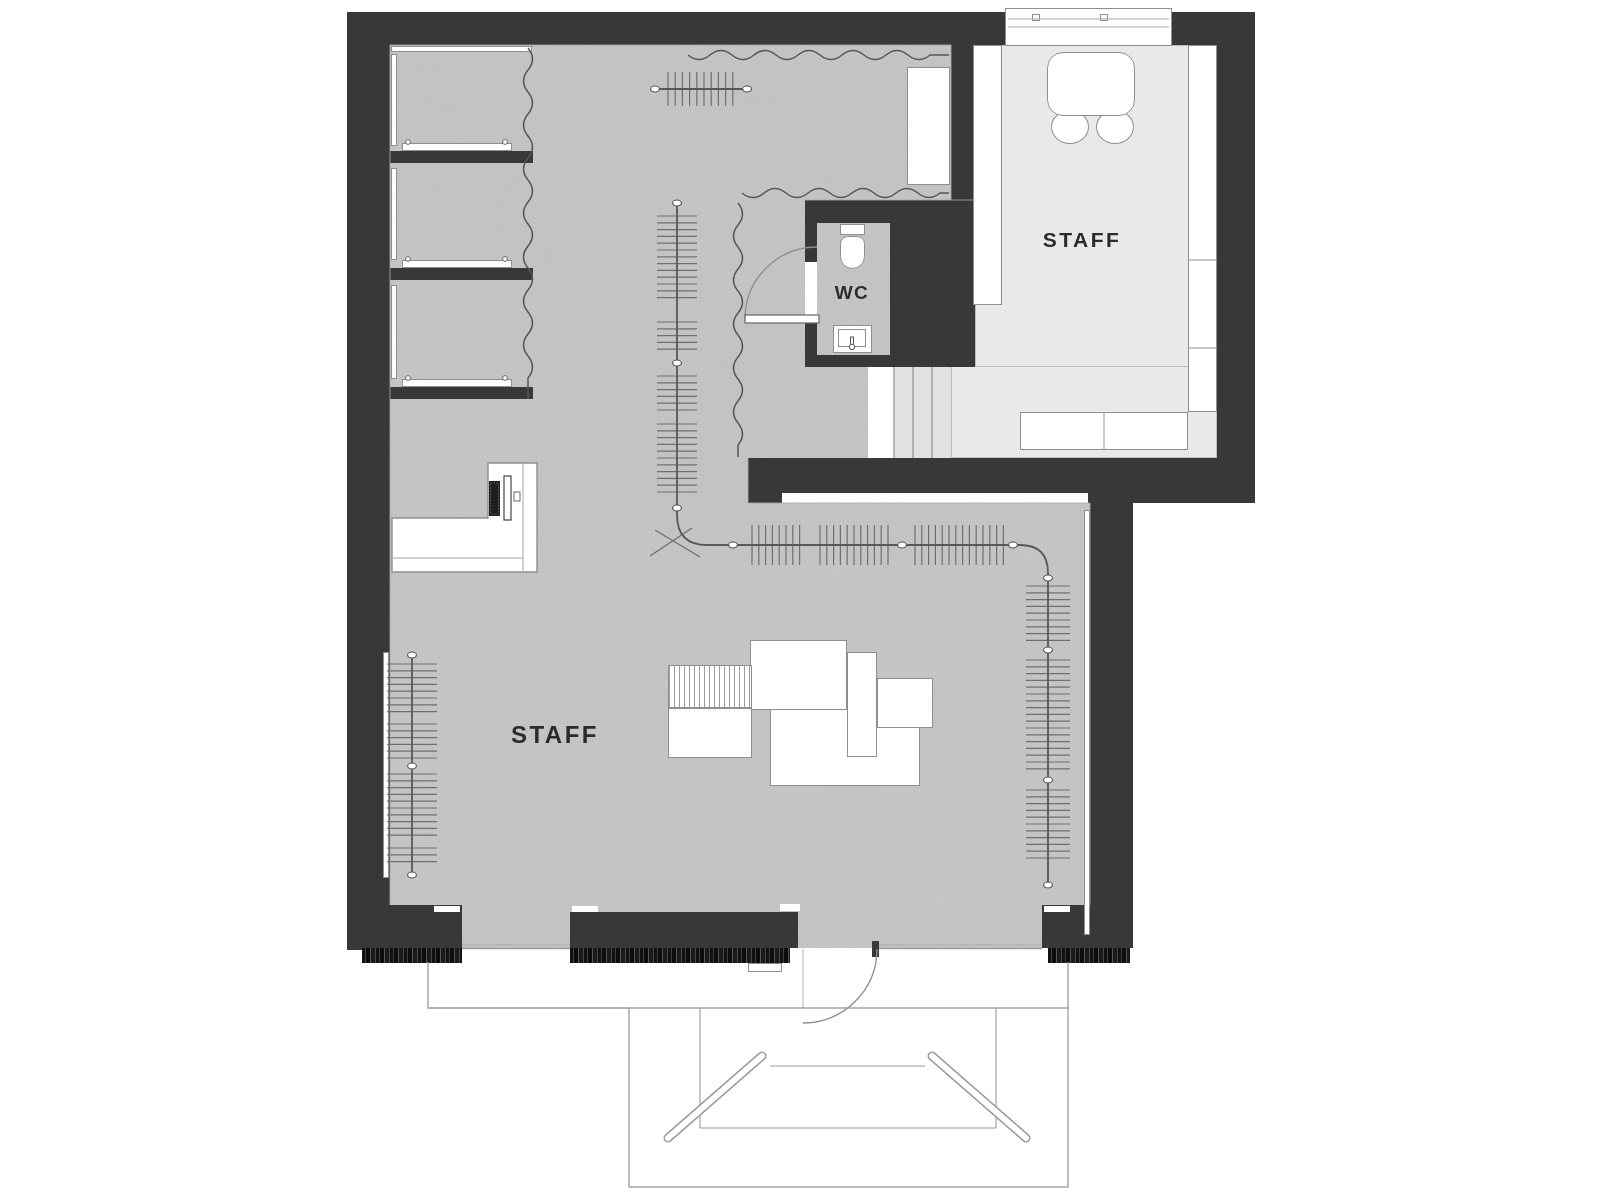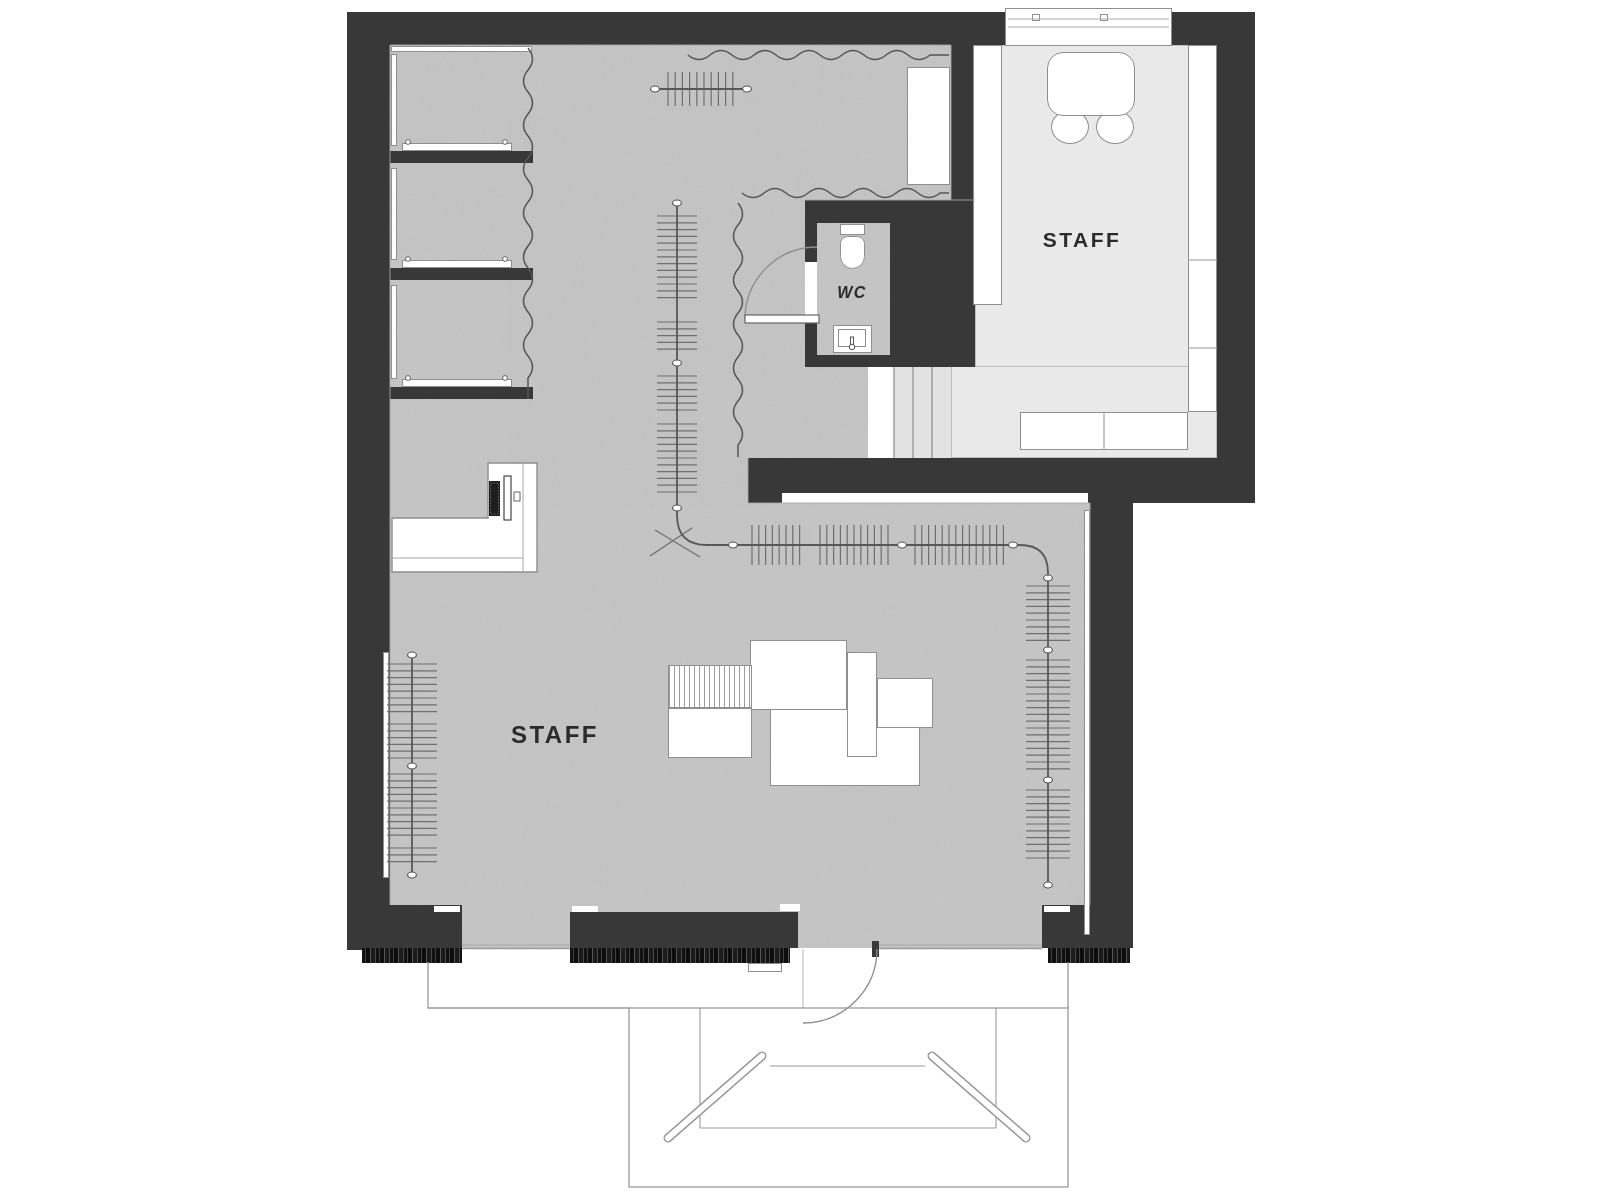--- a/index.html
+++ b/index.html
@@ -14,21 +14,21 @@
   .floor-staff{position:absolute;background:var(--staff-floor,#e9e9e9);border:1px solid #bdbdbd;}
   .tex{position:absolute;left:0;top:0;width:100%;height:100%;}
   .stairs{position:absolute;left:868px;top:367px;width:83px;height:91px;background:#e2e2e2;}
   .wf{position:absolute;background:#fff;border:1.2px solid #8f8f8f;box-sizing:border-box;}
   .pf{position:absolute;background:#fff;box-sizing:border-box;}
   .fr{position:absolute;height:15px;background:repeating-linear-gradient(90deg,#121212 0 3px,#3f3f3f 3px 4px,#0d0d0d 4px 8px,#565656 8px 9px,#1b1b1b 9px 13px,#484848 13px 14px);}
   .hatch{background:repeating-linear-gradient(90deg,#9c9c9c 0 1px,#ffffff 1px 5px);}
   .rm-label{position:absolute;transform:translate(-50%,-50%);font-weight:bold;color:var(--label,#2b2b2b);letter-spacing:2.5px;white-space:nowrap;}
   #lbl-hall{font-size:24px;}
   #lbl-staff{font-size:21px;}
-  #lbl-wc{font-size:16px;letter-spacing:1.5px;font-style:italic;}
+  #lbl-wc{font-size:19px;letter-spacing:1.5px;}
   svg.overlay{position:absolute;left:0;top:0;pointer-events:none;}
 </style>
 </head>
 <body>
 
 <div class="stage">
 
   <svg width="0" height="0" style="position:absolute" aria-hidden="true">
     <defs>
       <filter id="f-grain" x="-5%" y="-5%" width="110%" height="110%">

